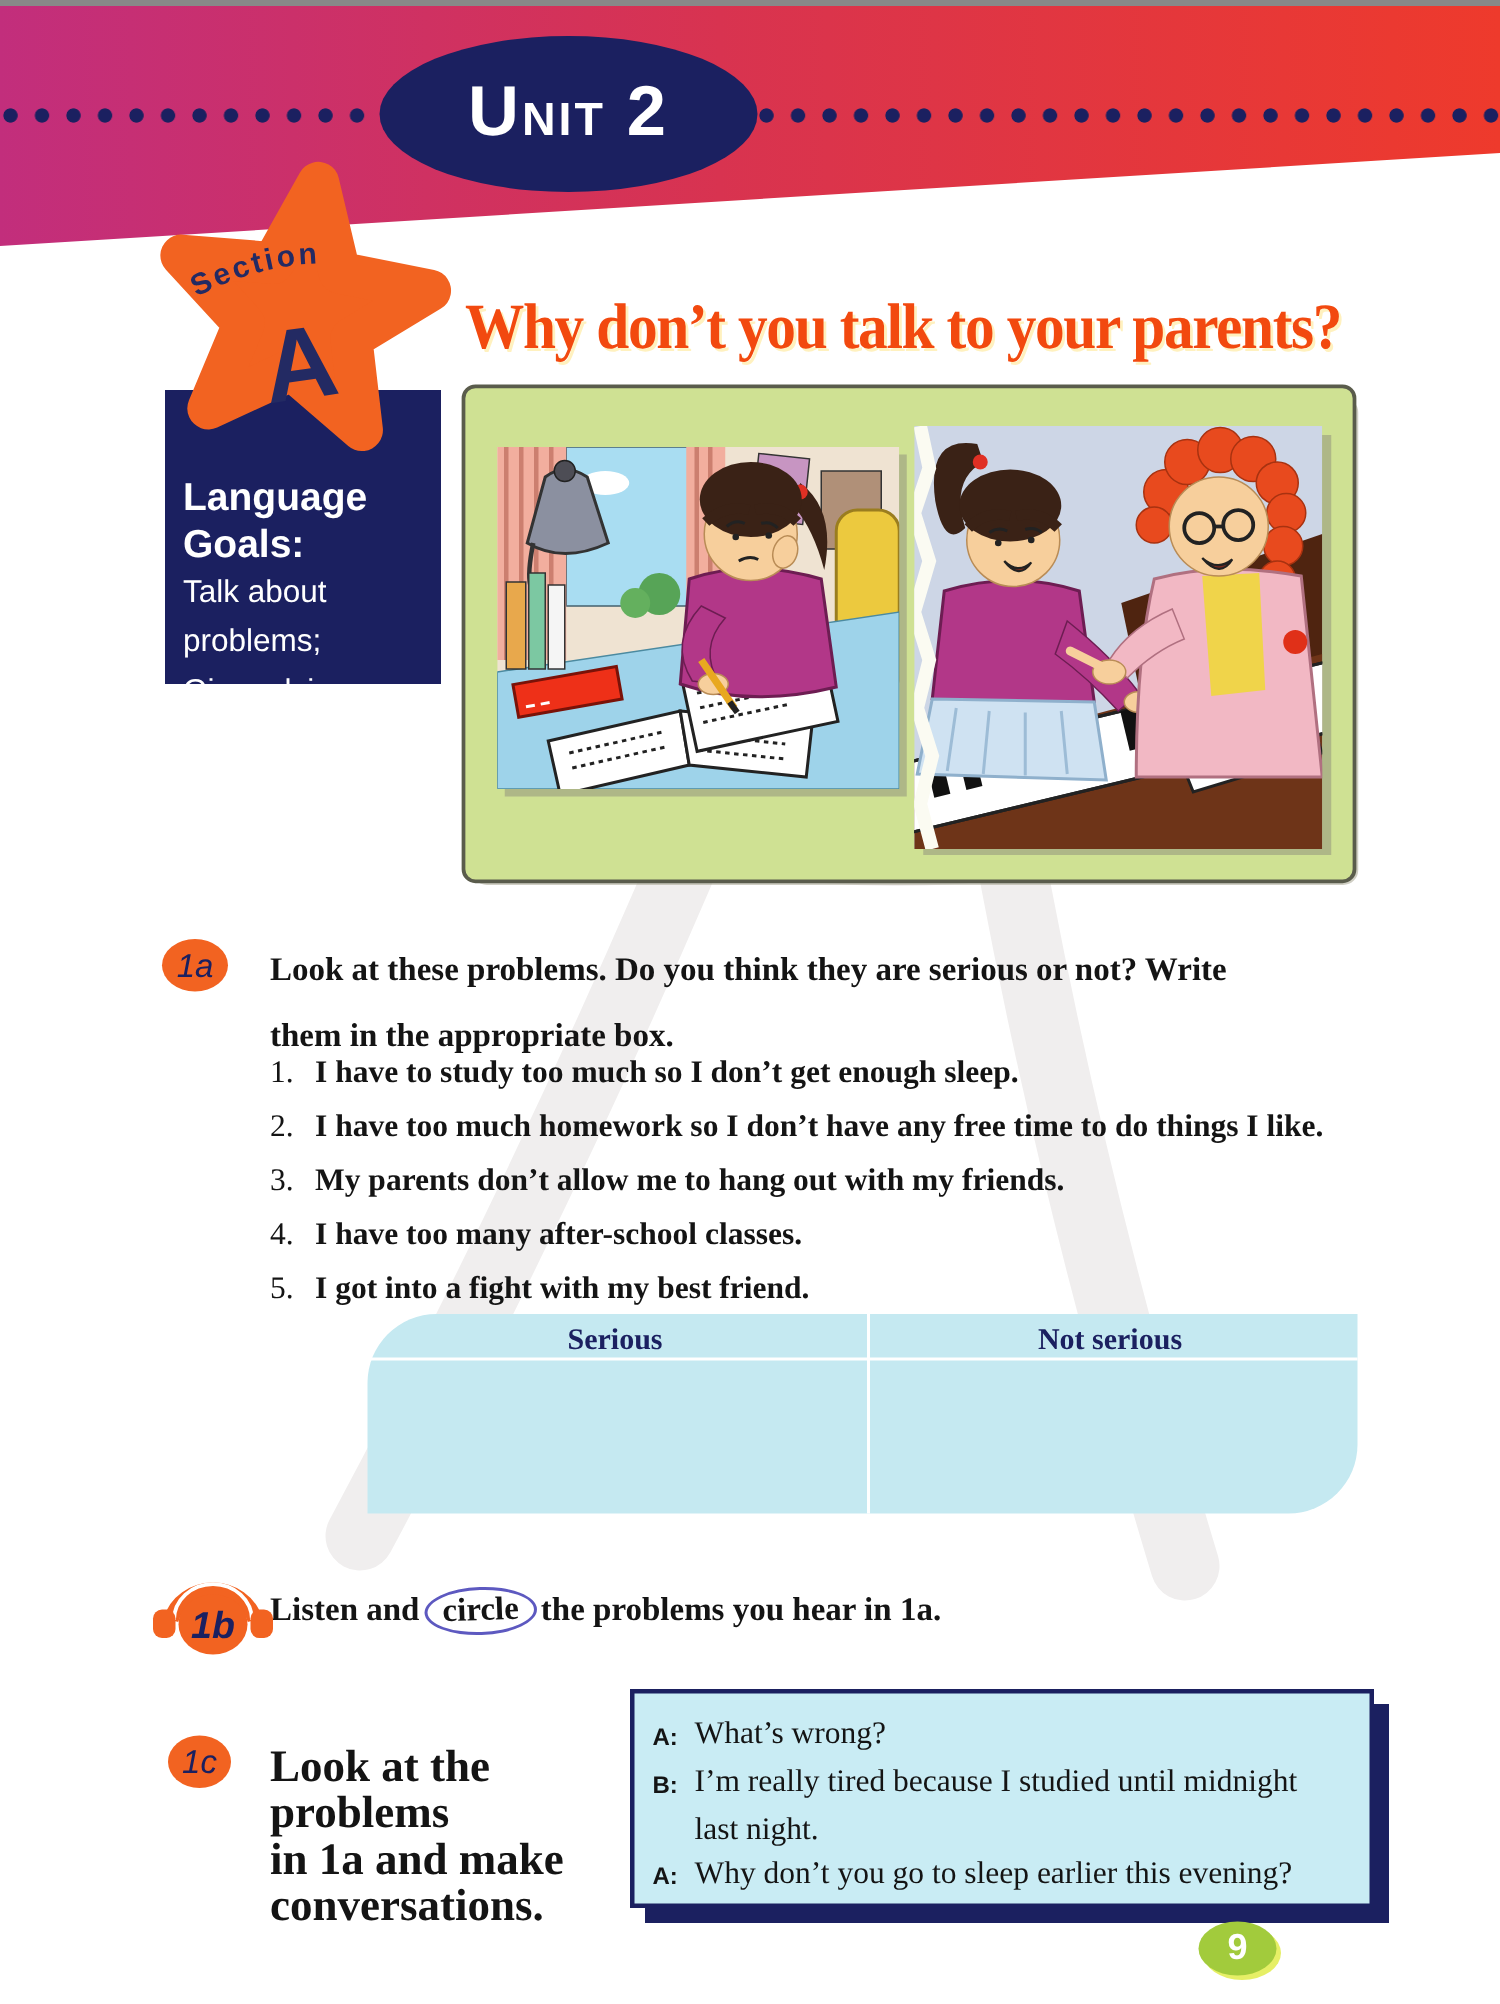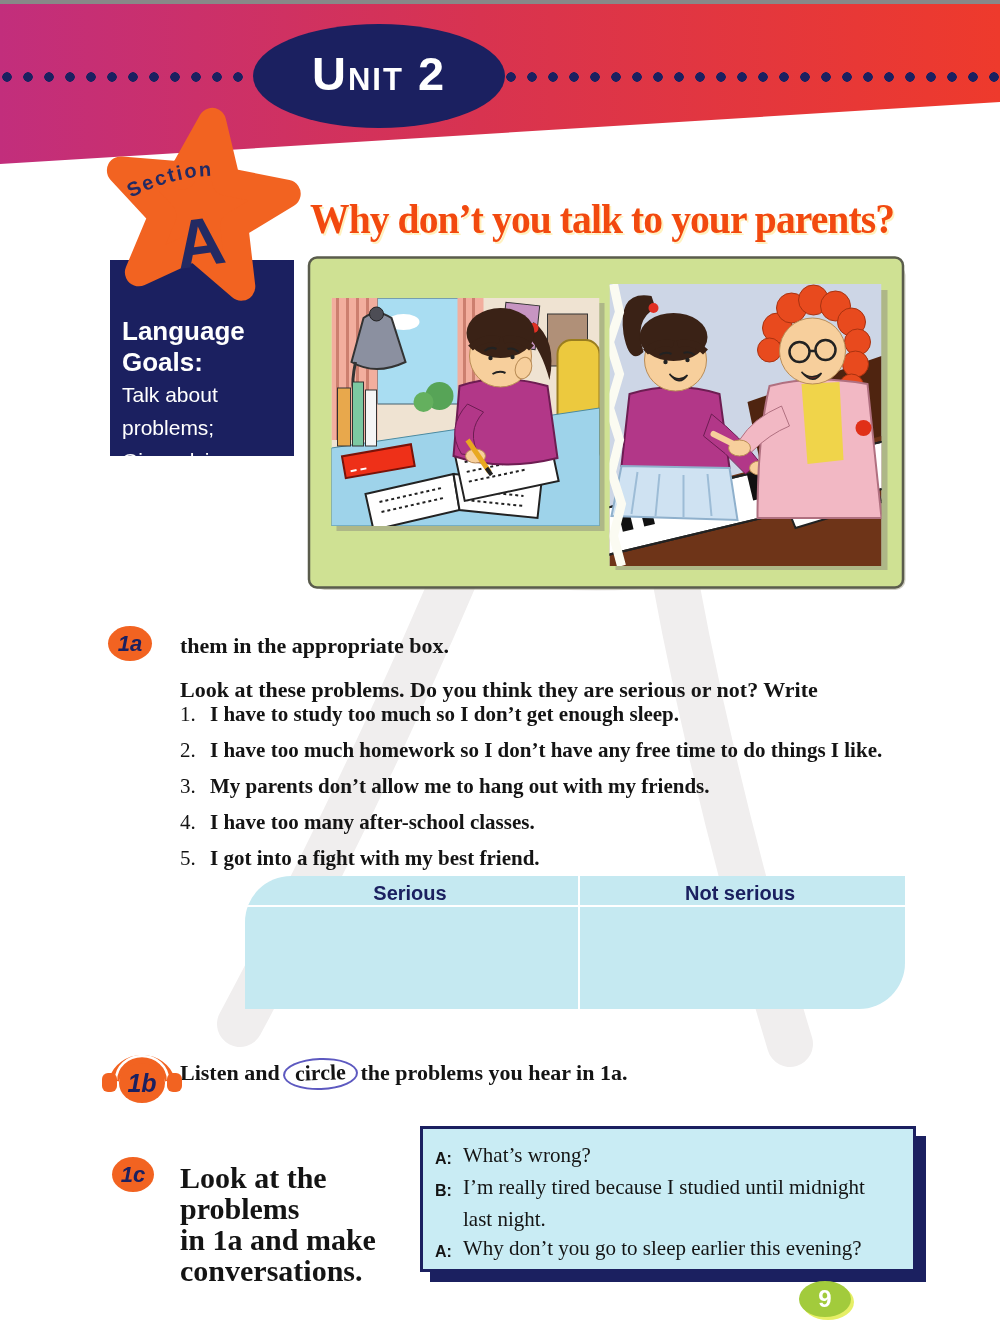--- a/index.html
+++ b/index.html
@@ -39,36 +39,36 @@
 
   
   .illus{position:absolute;left:307px;top:252px;width:601px;height:336px;z-index:3;}
 
   
   .watermark{position:absolute;left:90px;top:380px;width:870px;height:700px;z-index:0;pointer-events:none;}
 
   
   .badge{position:absolute;background:var(--c-orange);border-radius:50%;z-index:4;
          display:flex;align-items:center;justify-content:center;
-         font-family:"Liberation Sans",sans-serif;font-weight:bold;font-style:italic;
+         font-family:"Liberation Sans",sans-serif;font-weight:normal;font-style:italic;
          color:var(--c-navy);}
   .badge-1a{left:108px;top:622px;width:44px;height:35px;font-size:22px;}
   .badge-1c{left:112px;top:1153px;width:42px;height:35px;font-size:22px;}
 
   .instr-1a{position:absolute;left:180px;top:620px;width:770px;z-index:2;
             font-weight:bold;font-size:22px;line-height:44px;}
   .problems{position:absolute;left:180px;top:692px;width:780px;z-index:2;font-size:21px;}
   .problem-row{display:flex;line-height:36px;}
   .problem-row .p-num{width:24px;flex:none;}
   .problem-row .p-text{padding-left:6px;font-weight:bold;}
 
   .sort-box{position:absolute;left:245px;top:872px;width:660px;height:133px;z-index:2;
             background:var(--c-box_blue);border-radius:46px 0 46px 0;}
   .sort-head{display:flex;height:31px;border-bottom:2px solid #fff;
-             font-family:Liberation Sans, sans-serif;font-weight:bold;font-size:20px;
+             font-family:Liberation Serif, serif;font-weight:bold;font-size:20px;
              color:var(--c-navy);}
   .sort-head div{flex:1;text-align:center;line-height:34px;}
   .sort-divider{position:absolute;left:50.4%;top:0;bottom:0;width:2px;background:#fff;}
 
   .icon-1b{position:absolute;left:101px;top:1040px;width:82px;height:60px;z-index:4;}
   .line-1b{position:absolute;left:180px;top:1054px;width:780px;z-index:2;
            font-weight:bold;font-size:22px;}
   .circled{display:inline-block;border:2px solid #5d59c0;border-radius:50%;
            padding:0 10px 2px;margin:0 3px;transform:rotate(-2deg);}
 
@@ -275,22 +275,22 @@
 
         <path d="M306,28 l6,28 -10,30 10,32 -10,34 10,32 -8,32 10,32 -8,32 8,30" stroke="#fbfbf2" stroke-width="9" fill="none"></path>
       </g>
     </g>
   </svg>
 
   <div class="badge badge-1a">
       <span>1a</span>
     </div>
   <div class="instr-1a">
+    <div>Look at these problems. Do you think they are serious or not? Write</div>
     <div>them in the appropriate box.</div>
-    <div>Look at these problems. Do you think they are serious or not? Write</div>
   </div>
 
   <div class="problems">
     <div class="problem-row">
       <span class="p-num">1.</span>
       <span class="p-text">I have to study too much so I don’t get enough sleep.</span>
     </div>
     <div class="problem-row">
       <span class="p-num">2.</span>
       <span class="p-text">I have too much homework so I don’t have any free time to do things I like.</span>

